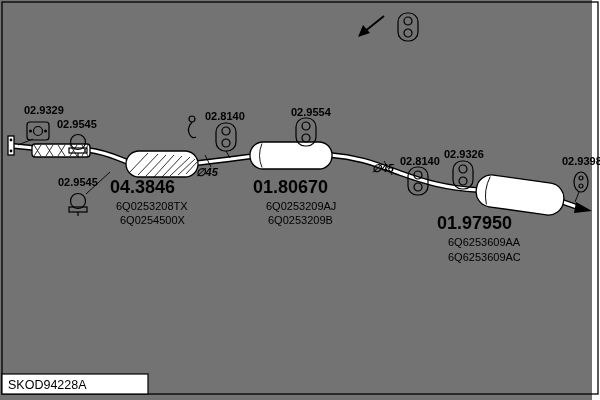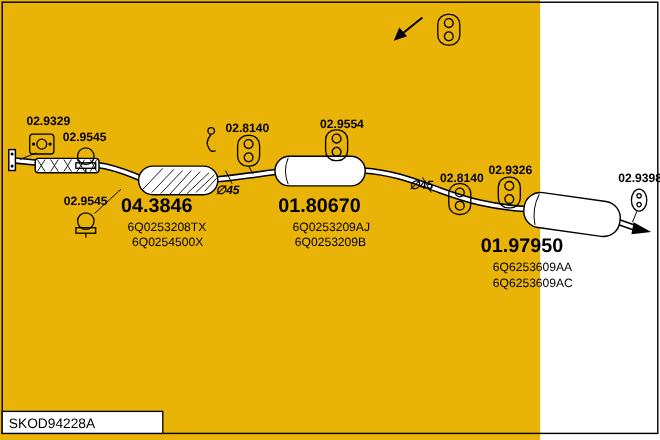--- a/index.html
+++ b/index.html
@@ -1,17 +1,17 @@
 <!DOCTYPE html>
 <html><head>
 <meta charset="utf-8">
 <style>
   html,body{margin:0;padding:0;background:#fff;}
   .page{
-    width:491px;height:400px;position:relative;background:#eab308;
+    width:592px;height:400px;position:relative;background:#737373;
     font-family:"Liberation Sans", sans-serif;
   }
   svg{display:block;}
   text{fill:#000;font-family:"Liberation Sans", sans-serif;}
   .part-label{font-size:11px;font-weight:bold;}
   .assy-number{font-size:18px;font-weight:bold;}
   .oe-ref{font-size:11px;}
   .dia-label{font-size:11px;font-style:italic;font-weight:bold;}
   .code-text{font-size:12.5px;}
   .outline{fill:none;stroke:#000;stroke-width:1.2;}

